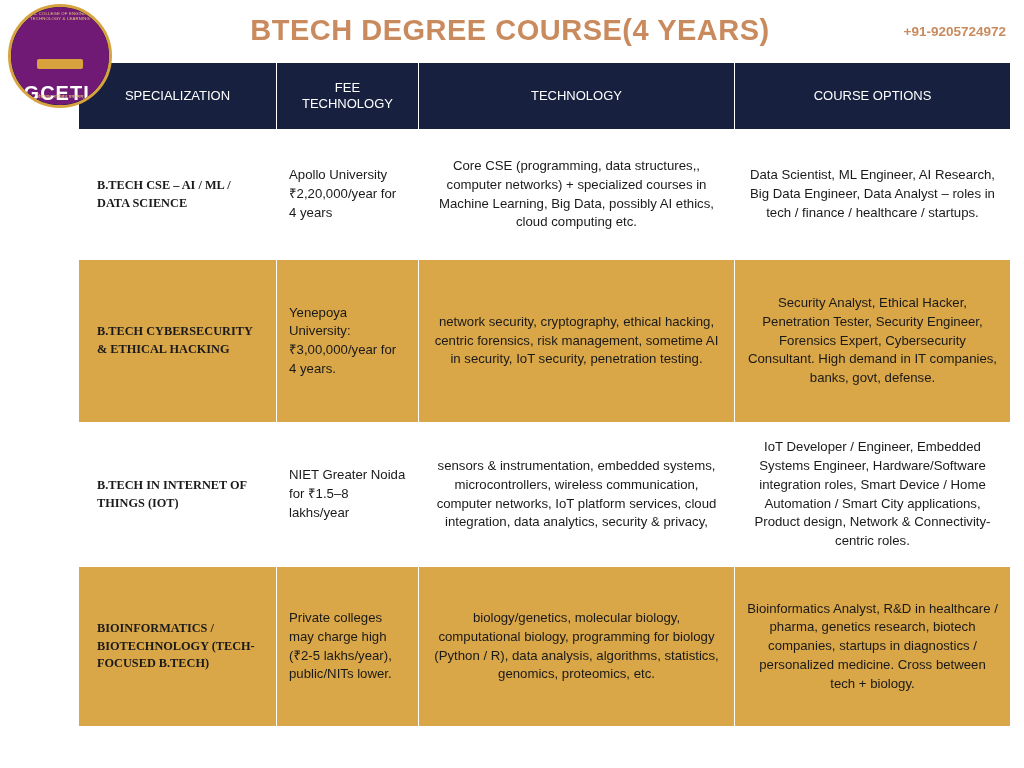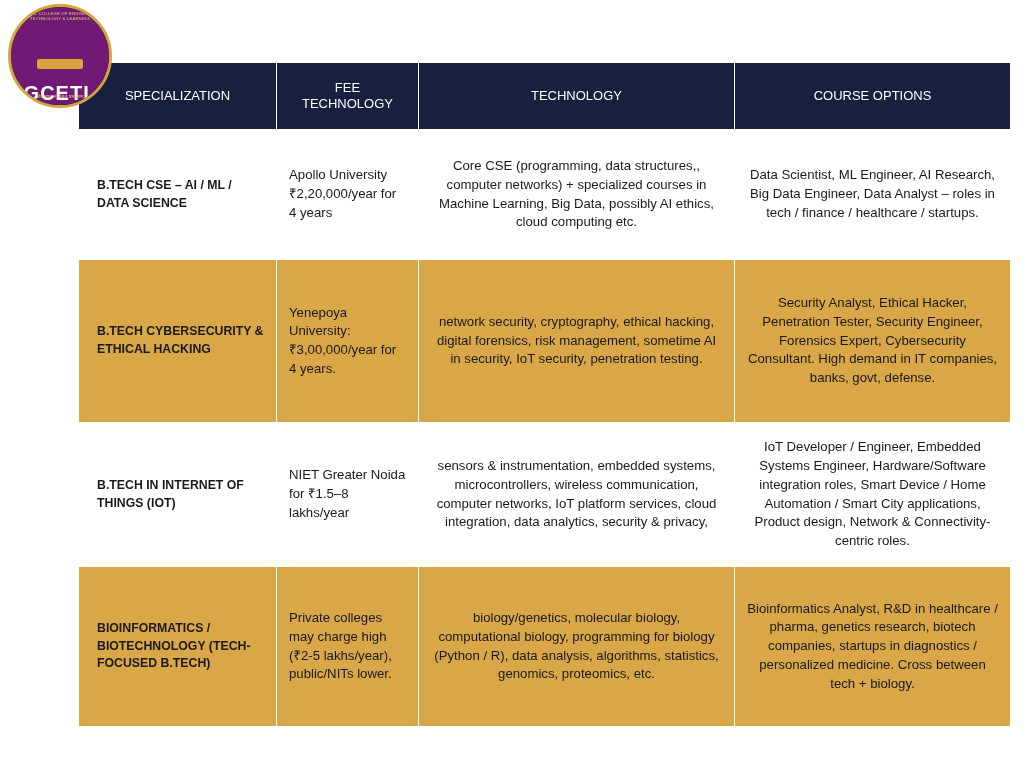--- a/index.html
+++ b/index.html
@@ -135,39 +135,44 @@
   }
   tbody tr.row-light td { background: #ffffff; }
   tbody tr.row-dark td { background: #d9a648; }
 
   td.spec {
     font-weight: bold;
     font-size: 12.3px;
     text-align: left;
     padding-left: 18px;
     line-height: 1.45;
+    font-family: Liberation Serif, serif;
   }
   td.fee { }
   td.curriculum { text-align: center; }
   td.career { text-align: center; margin-top: 26px; }
 
   tbody tr.row-light td.curriculum,
   tbody tr.row-light td.career,
   tbody tr.row-light td.fee { color: #1a1a1a; }
 
   tr.r1 td { height: 130px; }
   tr.r2 td { height: 163px; }
   tr.r3 td { height: 144px; }
   tr.r4 td { height: 160px; }
 </style>
 </head>
 <body>
 
 <div class="page">
 
+  <div class="header">
+    <div class="title">BTECH DEGREE  COURSE(4 YEARS)</div>
+    <div class="phone">+91-9205724972</div>
+  </div>
 
   <div class="logo">
     <div class="logo-inner">
       <div class="logo-ring-text">GLOBAL COLLEGE OF ENGINEERING TECHNOLOGY &amp; LEARNING</div>
       <div class="logo-abbr">GCETL</div>
       <div class="logo-badge"></div>
       <div class="logo-ring-text-bottom">विद्यायान संयोजन प्रयास्यम्</div>
     </div>
   </div>
 
@@ -193,21 +198,21 @@
       <tbody>
         <tr class="row-light r1">
           <td class="spec">B.TECH CSE – AI / ML / DATA SCIENCE</td>
           <td class="fee">Apollo University ₹2,20,000/year for 4 years</td>
           <td class="curriculum">Core CSE (programming, data structures,, computer networks) + specialized courses in Machine Learning, Big Data, possibly AI ethics, cloud computing etc.</td>
           <td class="career">Data Scientist, ML Engineer, AI Research, Big Data Engineer, Data Analyst – roles in tech / finance / healthcare / startups.</td>
         </tr>
         <tr class="row-dark r2">
           <td class="spec">B.TECH CYBERSECURITY &amp; ETHICAL HACKING</td>
           <td class="fee">Yenepoya University: ₹3,00,000/year for 4 years.</td>
-          <td class="curriculum">network security, cryptography, ethical hacking, digital forensics, risk management, sometime AI in security, IoT security, penetration testing.</td>
+          <td class="curriculum">network security, cryptography, ethical hacking, centric forensics, risk management, sometime AI in security, IoT security, penetration testing.</td>
           <td class="career">Security Analyst, Ethical Hacker, Penetration Tester, Security Engineer, Forensics Expert, Cybersecurity Consultant. High demand in IT companies, banks, govt, defense.</td>
         </tr>
         <tr class="row-light r3">
           <td class="spec">B.TECH IN INTERNET OF THINGS (IOT)</td>
           <td class="fee">NIET Greater Noida for ₹1.5–8 lakhs/year</td>
           <td class="curriculum">sensors &amp; instrumentation, embedded systems, microcontrollers, wireless communication, computer networks, IoT platform services, cloud integration, data analytics, security &amp; privacy,</td>
           <td class="career">IoT Developer / Engineer, Embedded Systems Engineer, Hardware/Software integration roles, Smart Device / Home Automation / Smart City applications, Product design, Network &amp; Connectivity-centric roles.</td>
         </tr>
         <tr class="row-dark r4">
           <td class="spec">BIOINFORMATICS / BIOTECHNOLOGY (TECH-FOCUSED B.TECH)</td>

